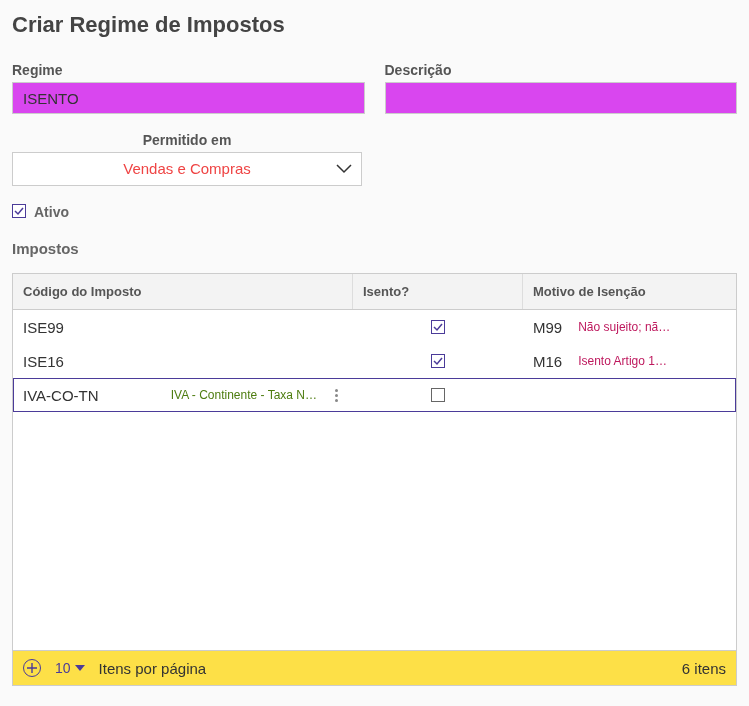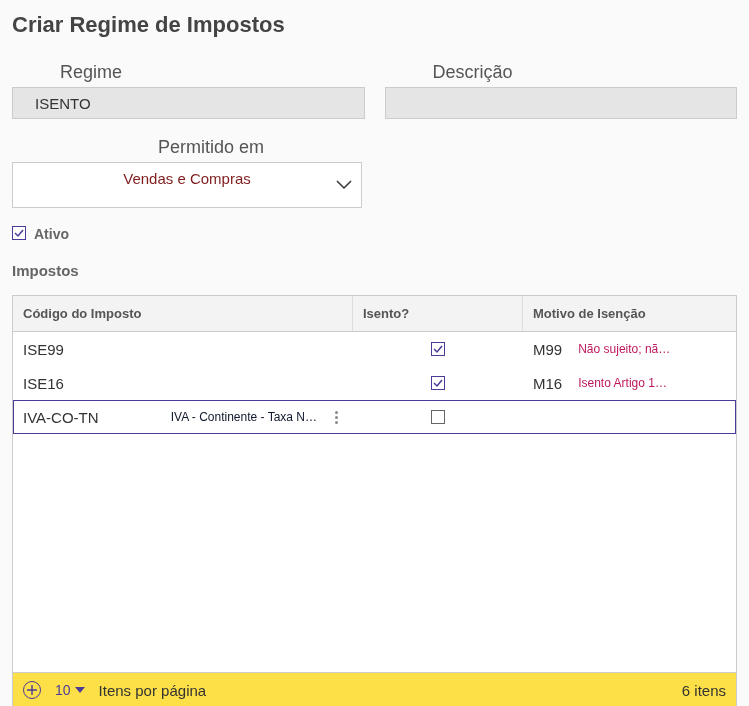--- a/index.html
+++ b/index.html
@@ -24,45 +24,44 @@
     .form-field {
       flex: 1;
       display: flex;
       flex-direction: column;
     }
     .form-field.half {
       max-width: 350px;
       text-align: center;
     }
     .field-label {
-      font-size: 18px;
+      font-size: 14px;
       color: #555;
-      font-weight: 400;
+      font-weight: 700;
       margin-bottom: 4px;
-      margin-left: 48px;
     }
     .text-input {
       border: 1px solid #ccc;
-      background: #e5e5e5;
-      padding: 7px 22px;
+      background: #d946ef;
+      padding: 7px 10px;
       font-size: 15px;
       color: #333;
       height: 32px;
     }
     .select-wrap {
       position: relative;
       max-width: 350px;
     }
     .select-input {
       border: 1px solid #ccc;
       background: #fff;
       padding: 7px 10px;
       font-size: 15px;
-      color: #7f1d1d;
-      height: 46px;
+      color: #ef4444;
+      height: 34px;
       width: 100%;
       cursor: pointer;
     }
     .chev {
       position: absolute;
       right: 10px;
       top: 50%;
       transform: translateY(-50%);
       pointer-events: none;
     }
@@ -139,21 +138,21 @@
       display: flex;
       align-items: center;
       justify-content: space-between;
       gap: 8px;
       width: 100%;
     }
     .codigo-main {
       white-space: nowrap;
     }
     .codigo-desc {
-      color: #0f172a;
+      color: #4d7c0f;
       font-size: 12px;
       white-space: nowrap;
       overflow: hidden;
       text-overflow: ellipsis;
       flex: 1;
       text-align: right;
       padding-right:4px;
     }
     .row-menu {
       width: 14px;

